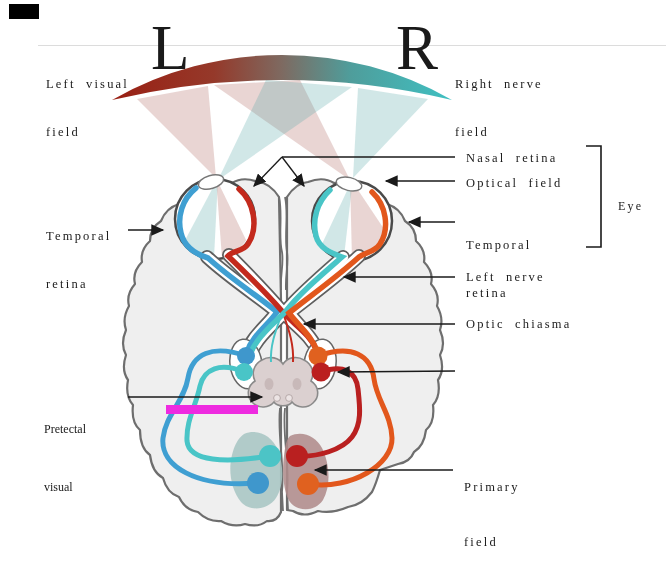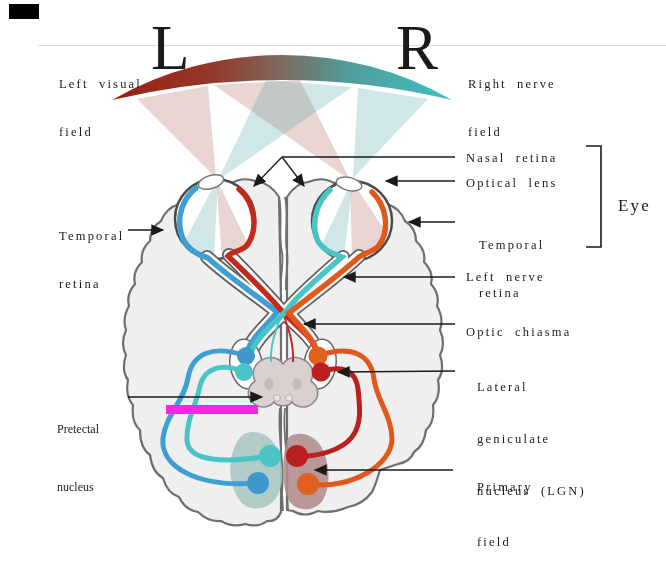--- a/index.html
+++ b/index.html
@@ -2,27 +2,27 @@
 <html><head>
 <meta charset="utf-8">
 <style>
   html,body{margin:0;padding:0;background:#fff;}
   #stage{position:relative;width:666px;height:570px;background:#ffffff;overflow:hidden;
          font-family:"Liberation Serif",serif;color:#1a1a1a;}
   #diagram{position:absolute;left:0;top:0;}
   .rule{position:absolute;left:38px;top:45px;width:628px;height:0;border-top:1px solid #dcdcdc;}
   .redact{position:absolute;left:9px;top:4px;width:30px;height:15px;background:#000;}
   .lbl{position:absolute;font-size:12.5px;letter-spacing:2.2px;word-spacing:5px;line-height:16px;white-space:pre;}
-  .lbl span{display:block;margin-left:13px;}
+  .lbl span{display:block;}
   .biglet{position:absolute;font-size:63px;line-height:60px;font-family:"Liberation Serif",serif;}
   .lbl-lgn span{line-height:20px;}
   .lbl-pvc span{line-height:23px;}
   .lbl-pretectal{font-size:12px;letter-spacing:0;word-spacing:0;}
   .lbl-pretectal span{line-height:26px;}
-  .lbl-eye{font-size:17px;}
+  .lbl-eye{font-size:12px;}
 </style>
 </head>
 <body>
 
 <div id="stage">
 
   <div class="rule"></div>
   <div class="redact"></div>
 
   <svg id="diagram" width="666" height="570" viewBox="0 0 666 570">
@@ -180,45 +180,40 @@
   <div class="lbl" style="left:46px;top:44px;">
     <span>Left visual</span>
     <span>field</span>
   </div>
   <div class="lbl" style="left:455px;top:44px;">
     <span>Right nerve</span>
     <span>field</span>
   </div>
 
   <div class="lbl" style="left:466px;top:150px;">Nasal retina</div>
-  <div class="lbl" style="left:466px;top:175px;">Optical lens</div>
+  <div class="lbl" style="left:466px;top:175px;">Optical field</div>
   <div class="lbl" style="left:466px;top:205px;">
     <span>Temporal</span>
     <span>retina</span>
   </div>
   <div class="lbl lbl-eye" style="left:618px;top:198px;">Eye</div>
 
   <div class="lbl" style="left:466px;top:269px;">Left nerve</div>
-  <div class="lbl" style="left:466px;top:316px;margin-top:8px;">Optic chiasma</div>
-
-  <div class="lbl lbl-lgn" style="left:464px;top:345px;">
-    <span>Lateral</span>
-    <span>geniculate</span>
-    <span>nucleus (LGN)</span>
-  </div>
+  <div class="lbl" style="left:466px;top:316px;">Optic chiasma</div>
+
 
   <div class="lbl lbl-pvc" style="left:464px;top:444px;">
     <span>Primary</span>
     <span>field</span>
     
   </div>
 
   <div class="lbl" style="left:46px;top:196px;">
     <span>Temporal</span>
     <span>retina</span>
   </div>
 
   <div class="lbl lbl-pretectal" style="left:44px;top:384px;">
     <span>Pretectal</span>
-    <span>nucleus</span>
+    <span>visual</span>
   </div>
 
 </div>
 
 </body></html>

